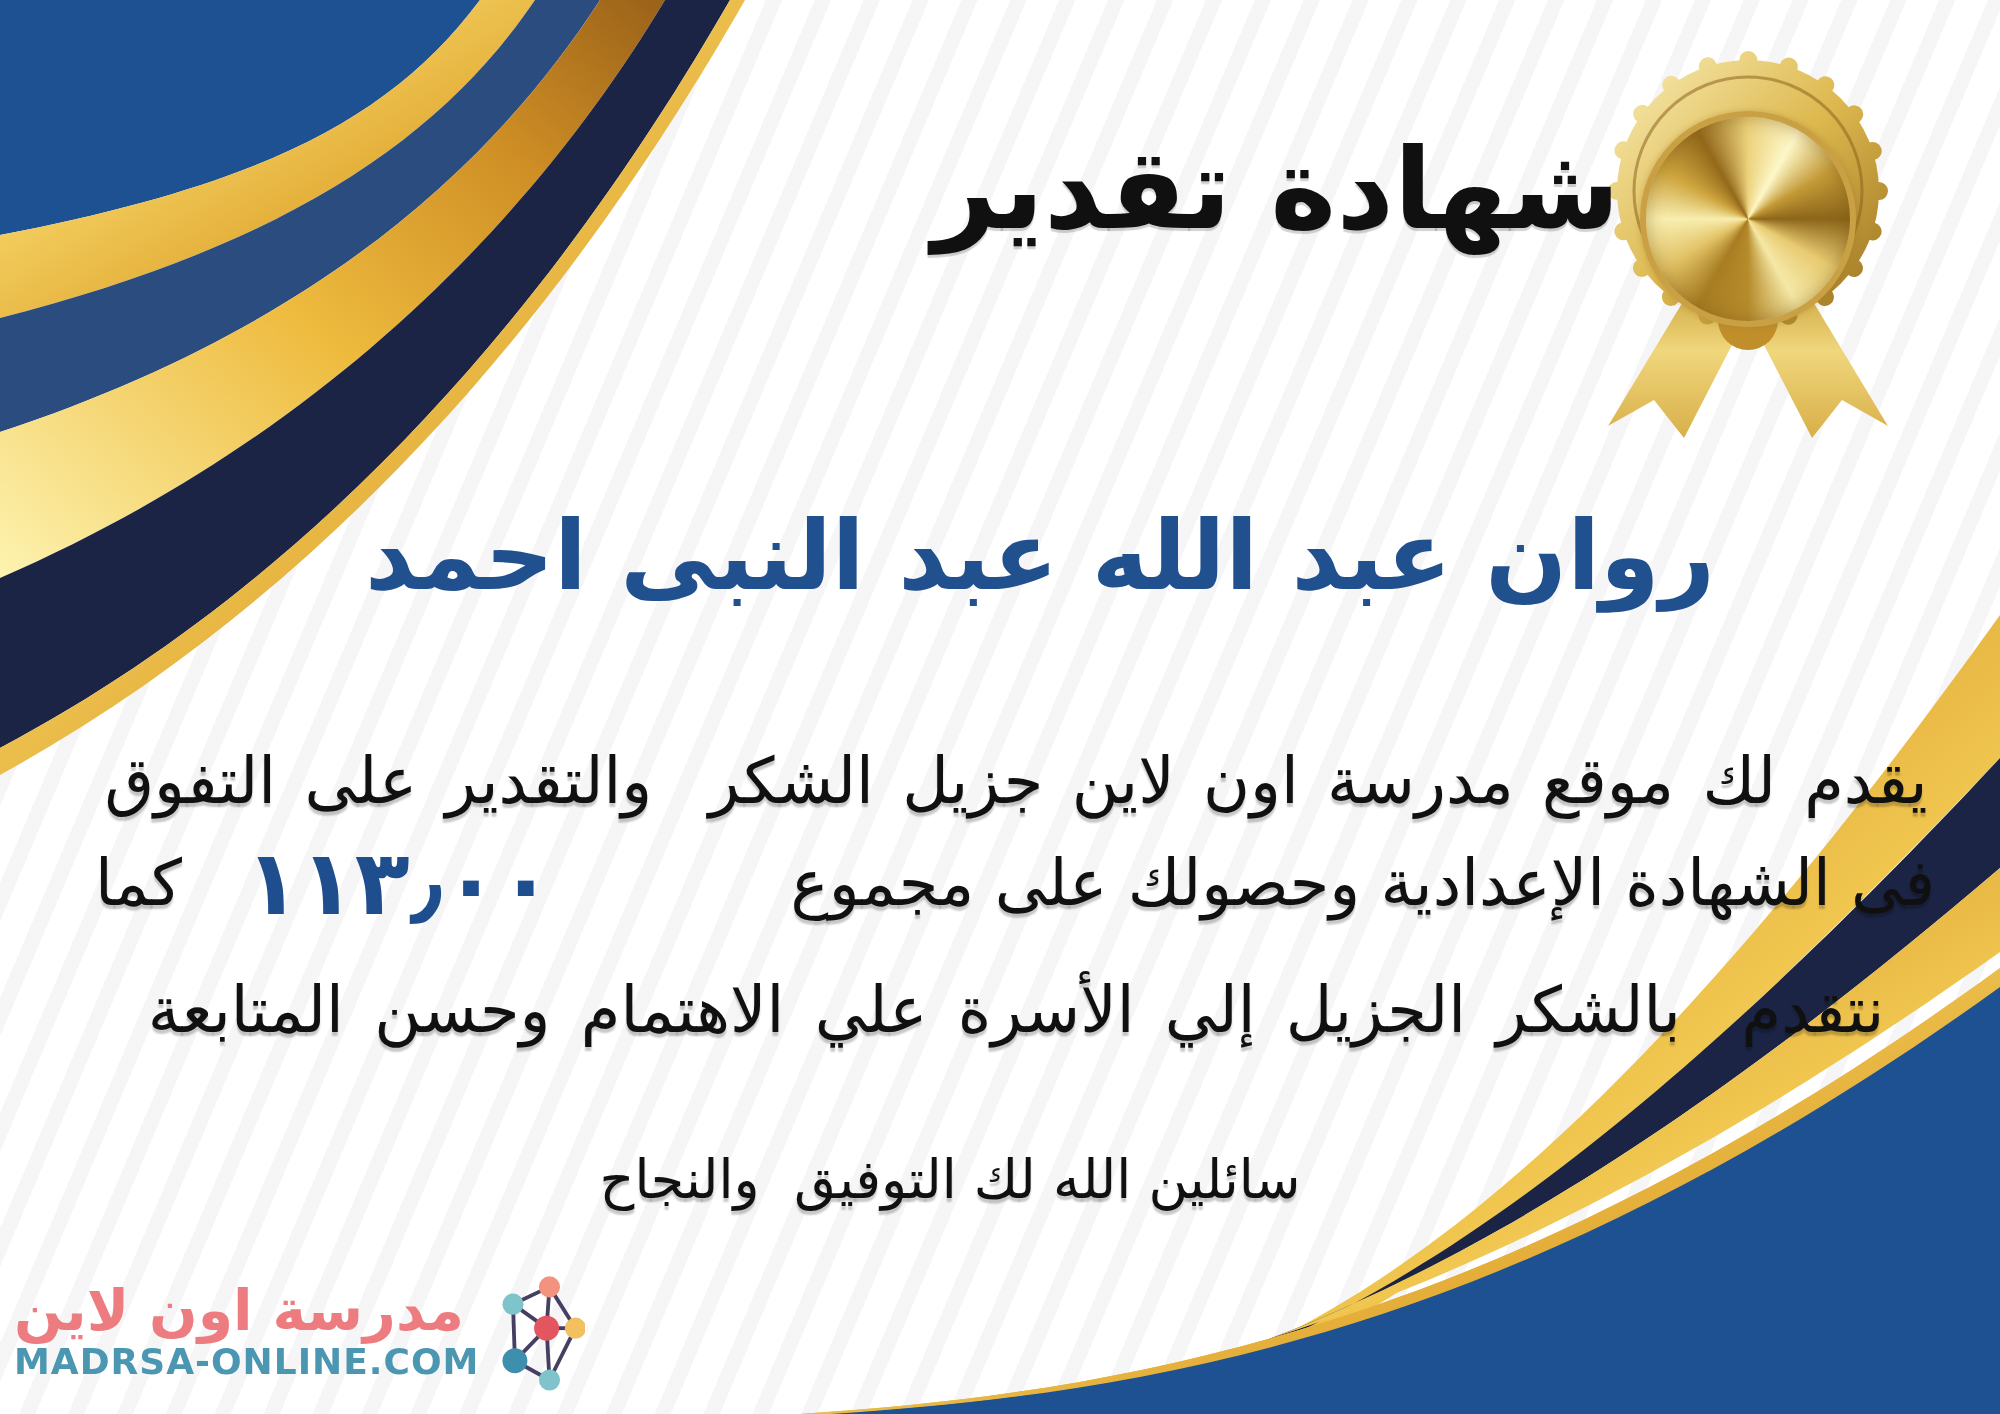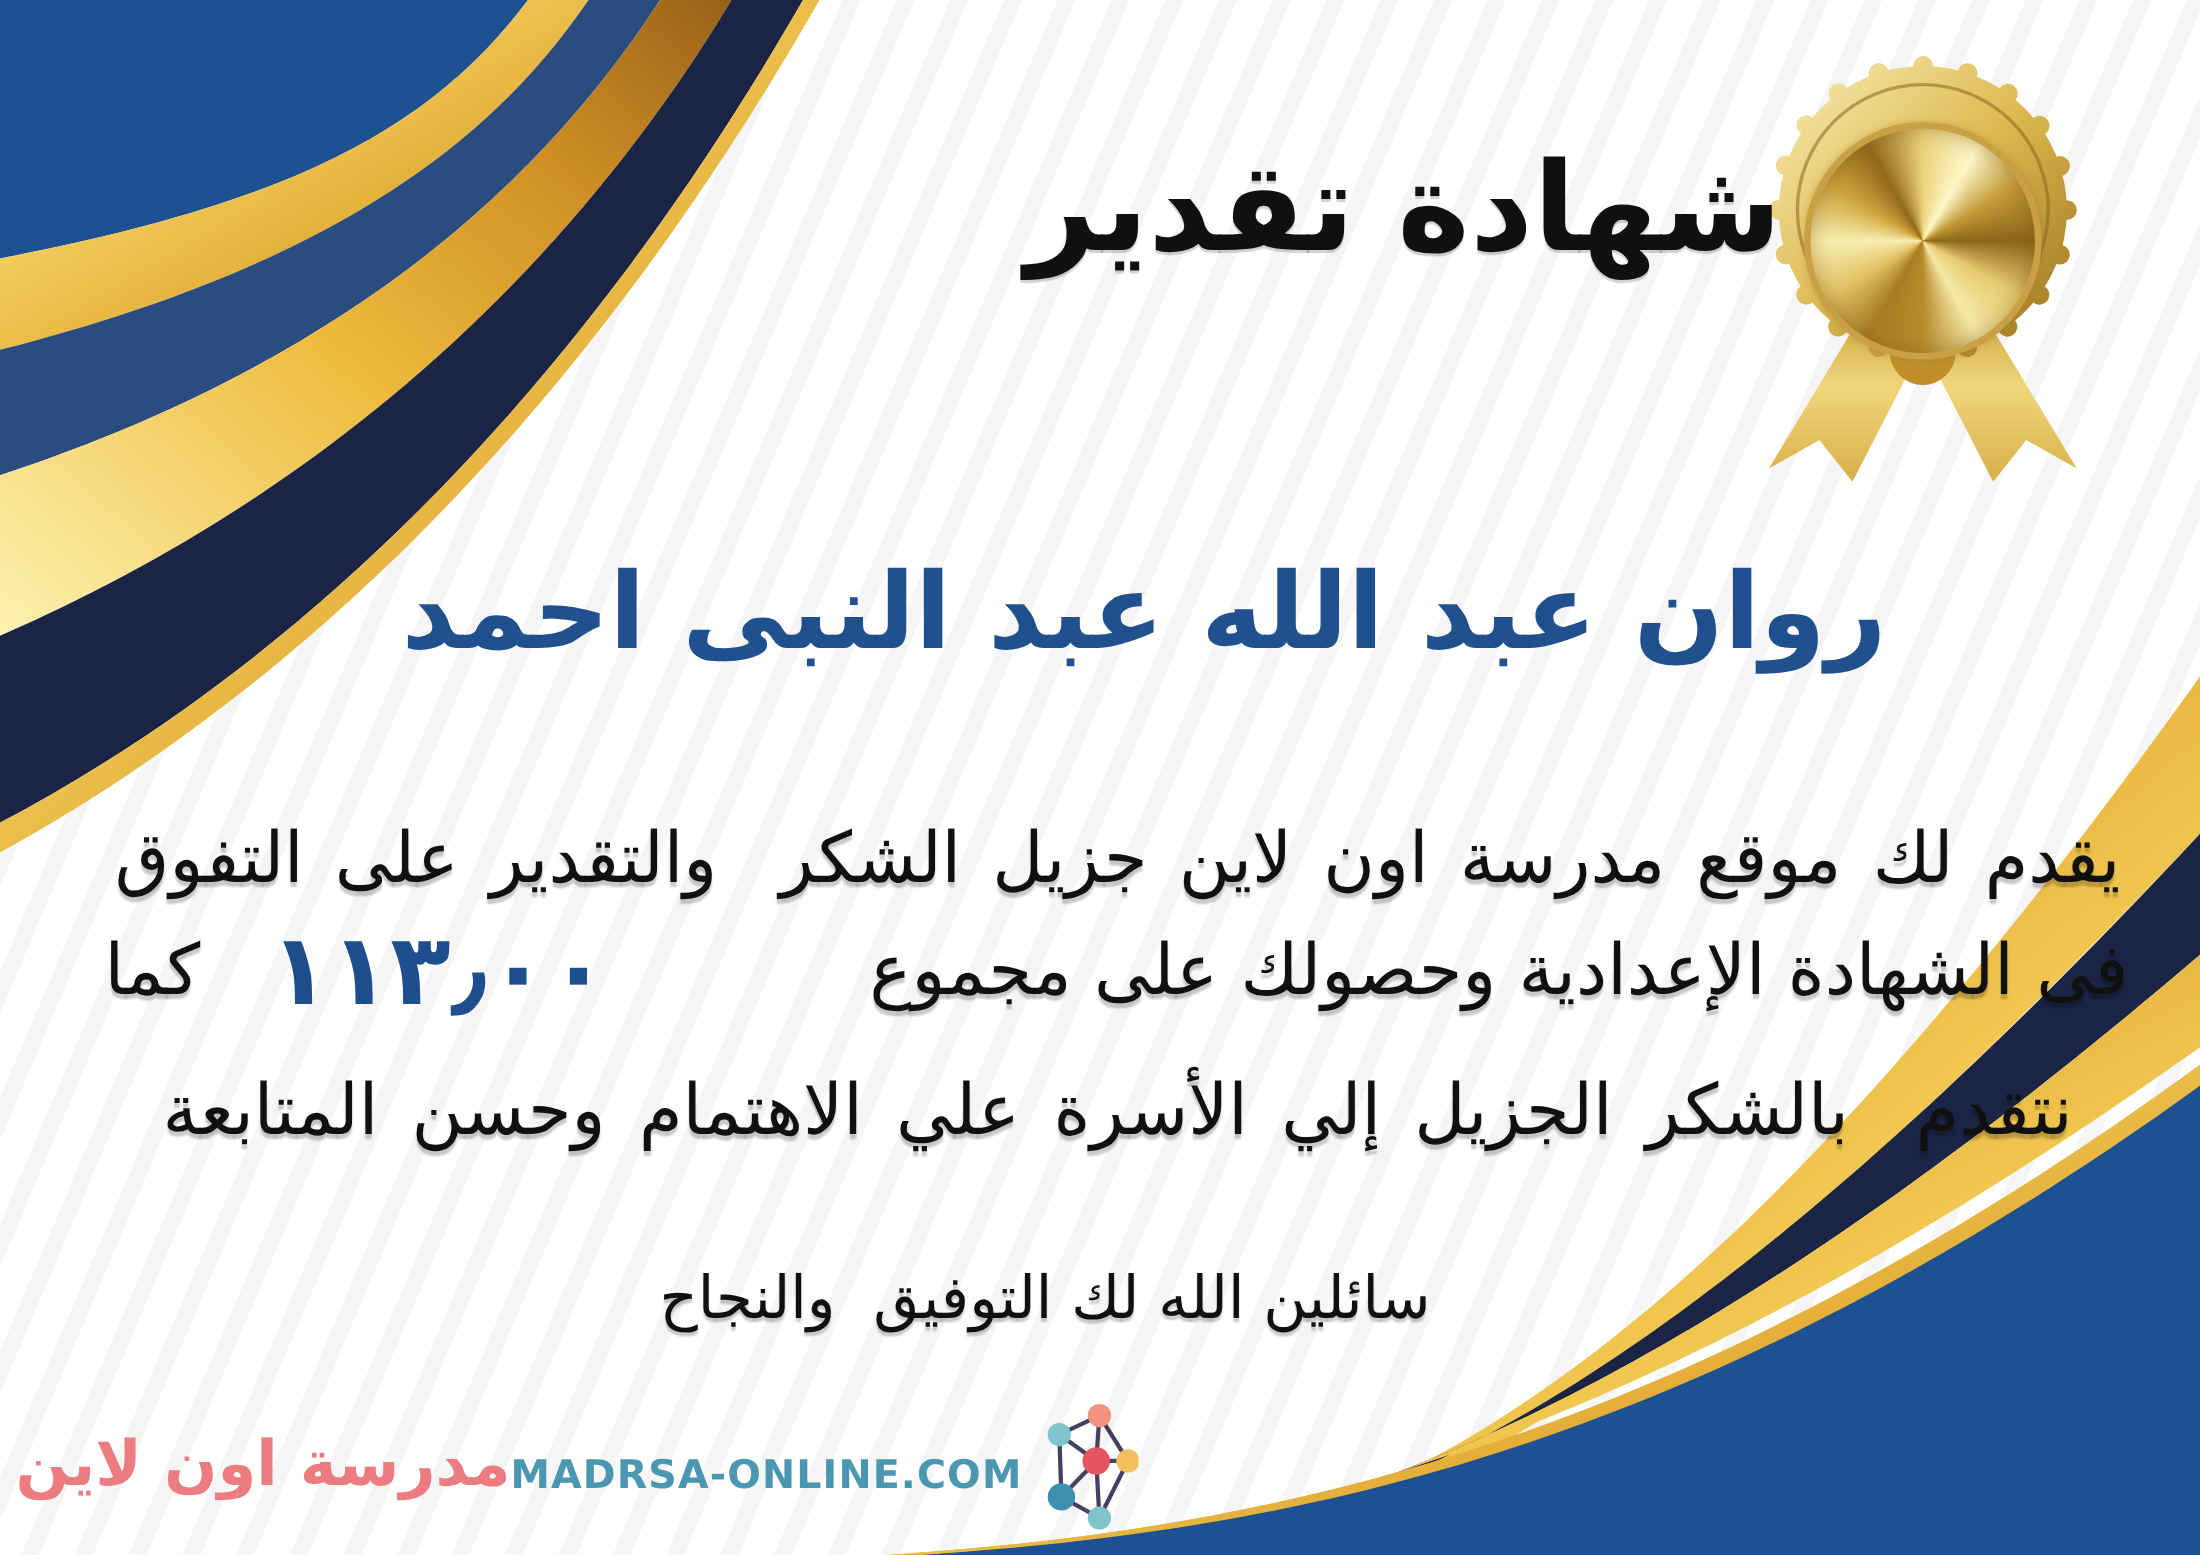--- a/index.html
+++ b/index.html
@@ -69,21 +69,21 @@
     font-size:54px;color:#101010;
     text-shadow:0 4px 2px rgba(0,0,0,.22);
     white-space:pre;
   }
 
   
   .logo{
     position:absolute;left:14px;top:1258px;width:540px;height:148px;
     display:flex;flex-direction:row;align-items:center;gap:10px;
   }
-  .logo-texts{display:flex;align-items:flex-end;flex:1;}
+  .logo-texts{display:flex;flex-direction:column;align-items:flex-start;flex:1;}
   .logo-ar{
     direction:rtl;font-size:57px;font-weight:bold;color:#ed7c81;
     line-height:1.05;white-space:pre;
   }
   .logo-domain{
     direction:ltr;font-size:36px;font-weight:bold;color:#4b96b1;
     letter-spacing:1px;line-height:1.15;white-space:pre;
   }
   .logo-icon{width:96px;height:120px;flex:0 0 auto;}
 </style>

